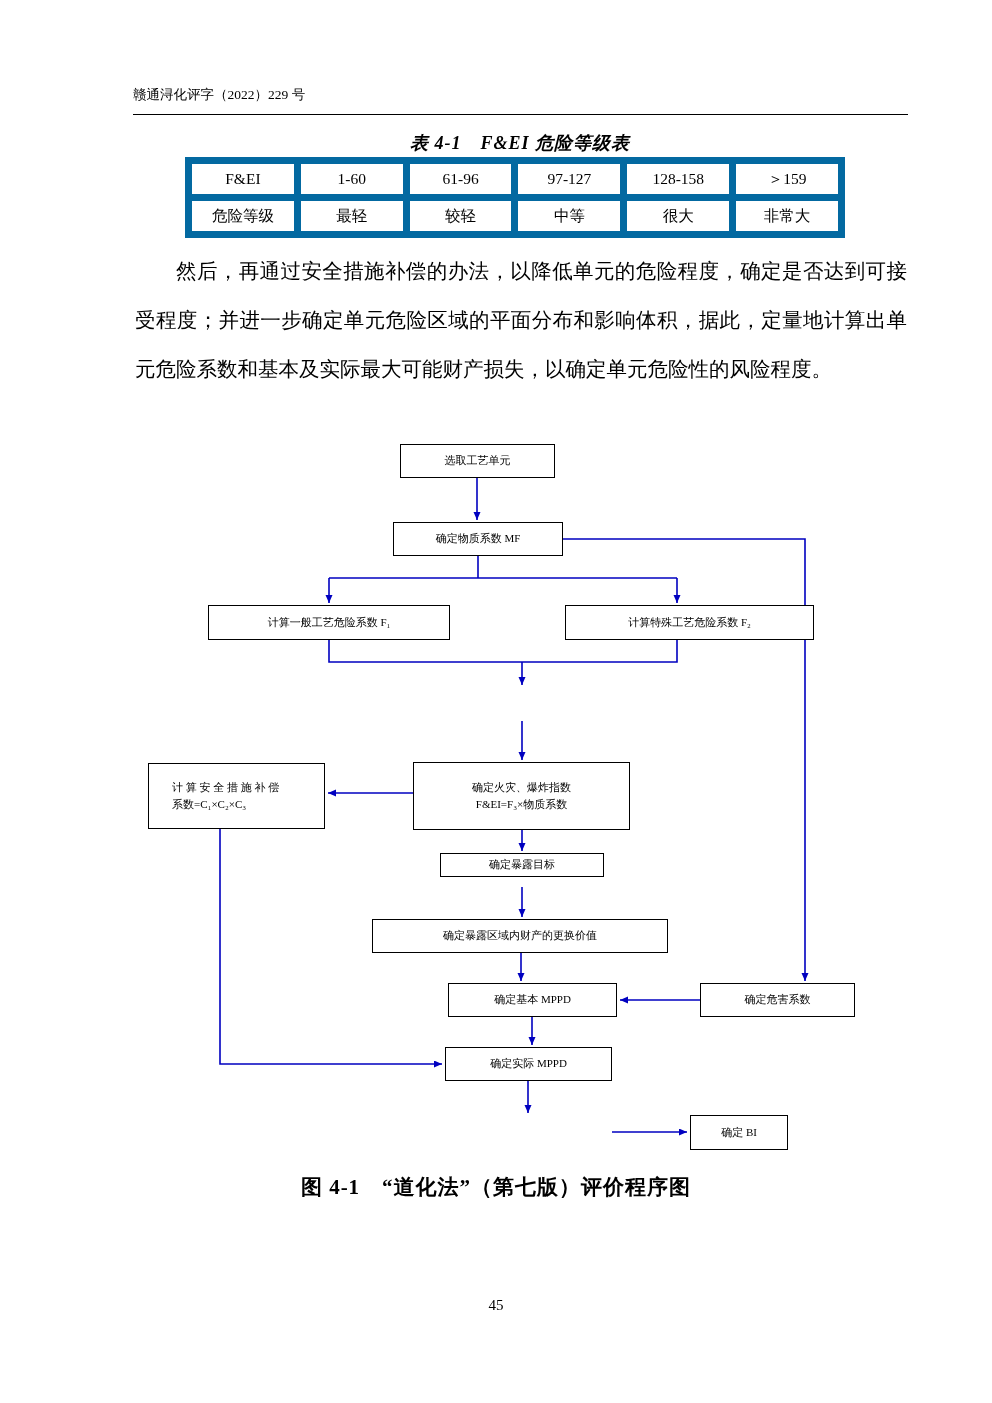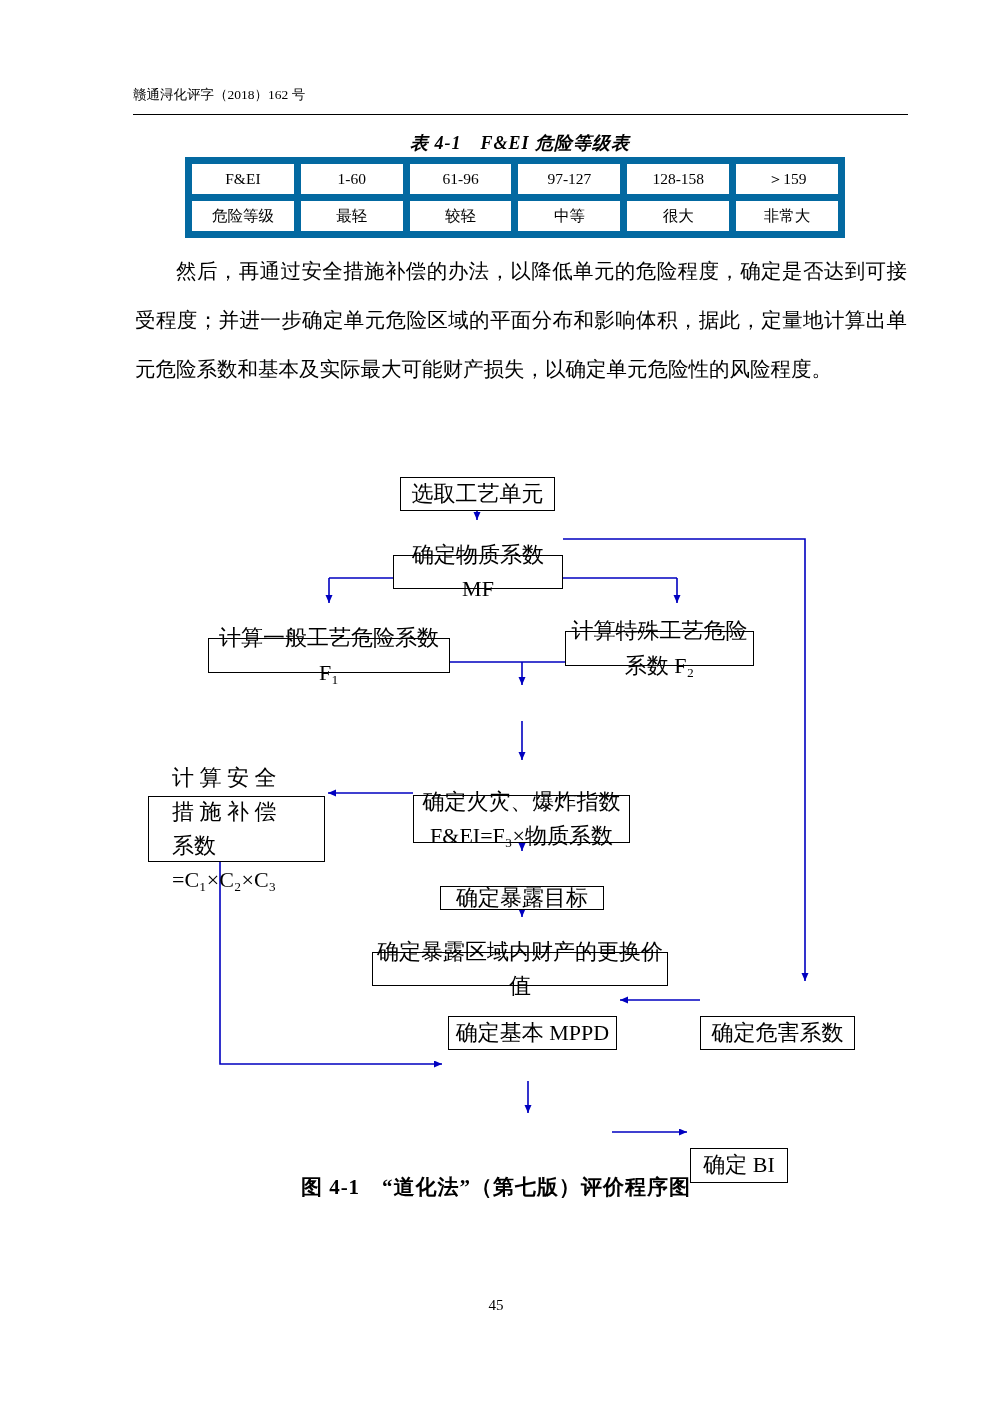--- a/index.html
+++ b/index.html
@@ -30,36 +30,36 @@
     position:absolute; top:247px; left:135px; width:772px;
     font-size:20.5px; line-height:49px; text-align:justify; text-indent:2em;
   }
   .flowchart { position:absolute; top:440px; left:0; width:992px; height:740px; }
   .flowchart svg.arrows { position:absolute; top:0; left:0; width:992px; height:740px; }
   .arrow-stroke { stroke:var(--arrow-color); stroke-width:1.6; fill:none; }
   .arrow-fill { fill:var(--arrow-color); }
   .node {
     position:absolute; border:1px solid #000; background:#fff;
     display:flex; align-items:center; justify-content:center;
-    font-size:22px; text-align:center; white-space:pre-line; line-height:1.55;margin-top:33px;
+    font-size:11px; text-align:center; white-space:pre-line; line-height:1.55;
   }
   .node.left-align { justify-content:flex-start; text-align:left; padding:0 23px; }
   .caption {
     position:absolute; top:1173px; left:0; width:992px; text-align:center;
     font-size:21px; font-weight:bold; letter-spacing:1px;
   }
   .page-number {
     position:absolute; top:1297px; left:0; width:992px; text-align:center; font-size:15px;
   }
 </style>
 </head>
 <body>
 
 <div class="header">
-  <span>赣通浔化评字（2018）162 号</span>
+  <span>赣通浔化评字（2022）229 号</span>
 </div>
 
 <div class="table-title">表 4-1　F&amp;EI 危险等级表</div>
 
 <table class="grade-table">
   <tbody>
     <tr>
       <td>F&amp;EI</td>
       <td>1-60</td>
       <td>61-96</td>
@@ -106,27 +106,28 @@
       <path d="M532,577 V605" marker-end="url(#ah)"></path>
       <path d="M220,389 V624 H442" marker-end="url(#ah)"></path>
       <path d="M528,641 V673" marker-end="url(#ah)"></path>
       <path d="M612,692 H687" marker-end="url(#ah)"></path>
     </g>
   </svg>
 
   <div class="node" style="left:400px;top:4px;width:155px;height:34px">选取工艺单元</div>
   <div class="node" style="left:393px;top:82px;width:170px;height:34px">确定物质系数 MF</div>
   <div class="node" style="left:208px;top:165px;width:242px;height:35px">计算一般工艺危险系数 F₁</div>
-  <div class="node" style="left:565px;top:158px;width:189px;height:35px">计算特殊工艺危险系数 F₂</div>
-  <div class="node" style="left:413px;top:322px;width:217px;height:48px">确定火灾、爆炸指数
+  <div class="node" style="left:565px;top:165px;width:249px;height:35px">计算特殊工艺危险系数 F₂</div>
+  <div class="node" style="left:413px;top:322px;width:217px;height:68px">确定火灾、爆炸指数
 F&amp;EI=F₃×物质系数</div>
   <div class="node left-align" style="left:148px;top:323px;width:177px;height:66px">计 算 安 全 措 施 补 偿
 系数=C₁×C₂×C₃</div>
   <div class="node" style="left:440px;top:413px;width:164px;height:24px">确定暴露目标</div>
   <div class="node" style="left:372px;top:479px;width:296px;height:34px">确定暴露区域内财产的更换价值</div>
   <div class="node" style="left:448px;top:543px;width:169px;height:34px">确定基本 MPPD</div>
   <div class="node" style="left:700px;top:543px;width:155px;height:34px">确定危害系数</div>
+  <div class="node" style="left:445px;top:607px;width:167px;height:34px">确定实际 MPPD</div>
   <div class="node" style="left:690px;top:675px;width:98px;height:35px">确定 BI</div>
 </div>
 
 <div class="caption">图 4-1　“道化法”（第七版）评价程序图</div>
 
 <div class="page-number">45</div>
 
 </body></html>

